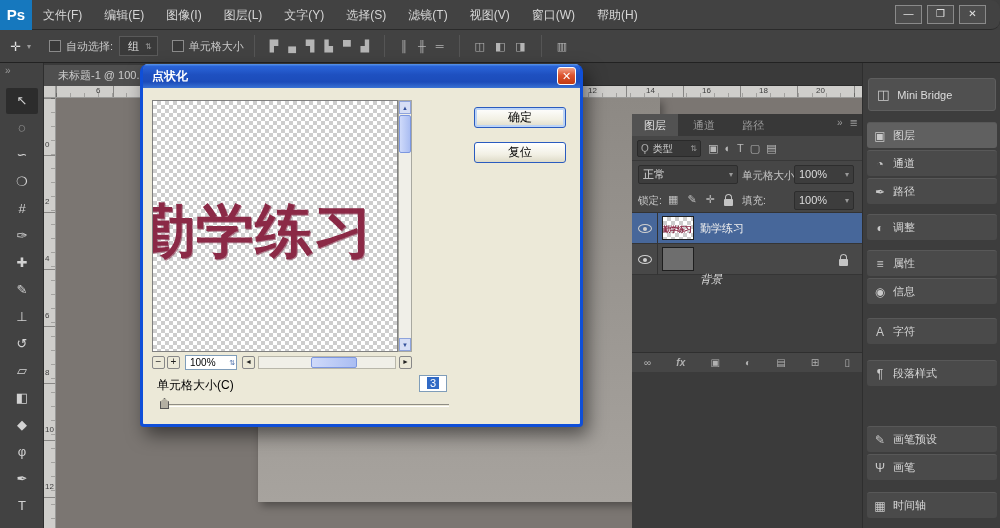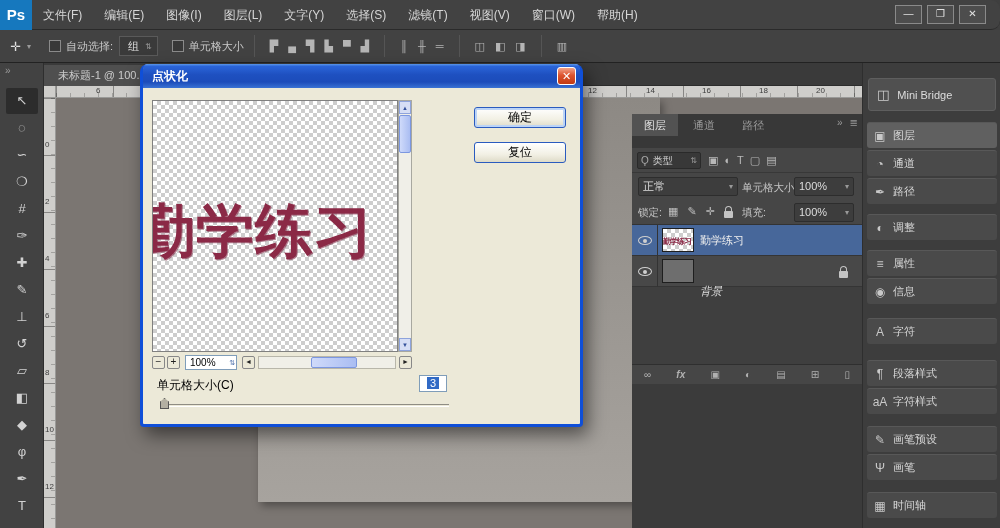--- a/index.html
+++ b/index.html
@@ -41,21 +41,21 @@
   .vruler { position:absolute; left:44px; top:98px; width:12px; height:430px; background:#cfcecb; border-right:1px solid #9a9a98; z-index:6;
     background-image:repeating-linear-gradient(180deg, rgba(0,0,0,.35) 0 1px, transparent 1px 57px); }
   .vruler::before { content:""; position:absolute; top:0; right:0; width:4px; height:100%;
     background-image:repeating-linear-gradient(180deg, rgba(0,0,0,.22) 0 1px, transparent 1px 14px); }
   .vruler span { position:absolute; left:1px; font-size:8px; color:#3c3c3c; }
   .pasteboard { position:absolute; left:56px; top:98px; width:806px; height:430px; background:#7b7672; z-index:4; }
   .canvas { position:absolute; left:202px; top:0; width:402px; height:404px; background:linear-gradient(180deg,#8d8984,#a7a39e); box-shadow:3px 4px 8px rgba(0,0,0,.35); }
 
   
   .dock { position:absolute; left:632px; top:114px; width:230px; height:414px; background:#3b3b3b; z-index:20; font-size:11px; color:#ccc; }
-  .lp-tabs { position:relative; height:34px; background:#383838; }
+  .lp-tabs { position:relative; height:22px; background:#383838; }
   .lp-tab { display:inline-block; height:22px; line-height:22px; padding:0 12px; font-size:11px; color:#999; }
   .lp-tab.active { background:#525252; color:#e2e2e2; }
   .lp-tabicons { position:absolute; right:4px; top:3px; color:#9a9a9a; font-size:10px; display:flex; gap:7px; }
   .lp-filter { position:relative; height:25px; background:#464646; border-bottom:1px solid #383838; }
   .searchbox { position:absolute; left:5px; top:4px; width:64px; height:17px; background:#383838; border:1px solid #2a2a2a; border-radius:2px; display:flex; align-items:center; gap:4px; padding:0 3px; }
   .searchbox .mag { color:#aaa; font-size:10px; }
   .searchbox .lbl { color:#ccc; font-size:10px; }
   .searchbox .spin { color:#999; font-size:8px; margin-left:auto; }
   .kindicons { position:absolute; left:76px; top:4px; display:flex; gap:6px; }
   .kindicons span { color:#b8b8b8; font-size:11px; line-height:17px; }
@@ -334,24 +334,20 @@
       <span class="lab">信息</span>
     </div>
     <div class="rb" style="top:256px">
       <span class="ico">A</span>
       <span class="lab">字符</span>
     </div>
     <div class="rb" style="top:298px">
       <span class="ico">¶</span>
       <span class="lab">段落样式</span>
     </div>
-    <div class="rb" style="top:326px">
-      <span class="ico">aA</span>
-      <span class="lab">字符样式</span>
-    </div>
     <div class="rb" style="top:364px">
       <span class="ico">✎</span>
       <span class="lab">画笔预设</span>
     </div>
     <div class="rb" style="top:392px">
       <span class="ico">Ψ</span>
       <span class="lab">画笔</span>
     </div>
     <div class="rb" style="top:430px">
       <span class="ico">▦</span>

